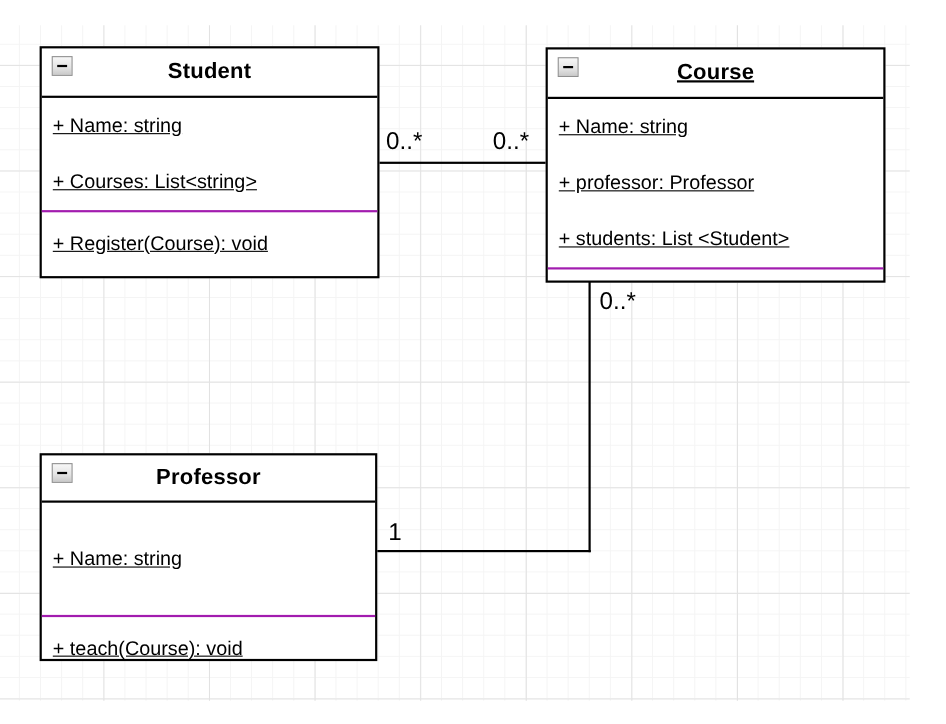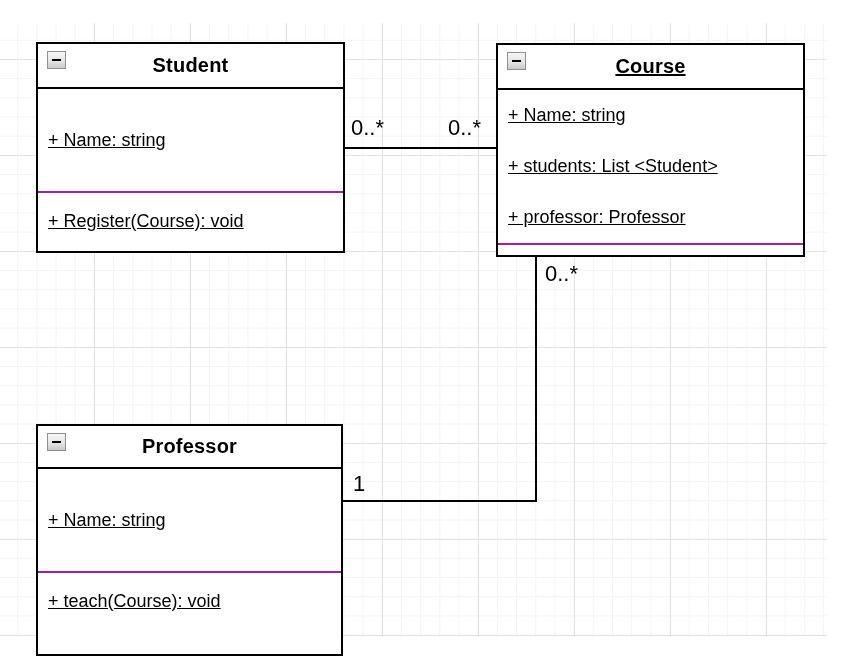--- a/index.html
+++ b/index.html
@@ -96,42 +96,43 @@
 
   <div class="uml-class" style="left:36px; top:42px; width:309px; height:211px;">
     <div class="title-bar" style="height:45px;">
       <span class="collapse-btn">
         <span class="minus-bar"></span>
       </span>
       <span class="title">Student</span>
     </div>
     <div class="compartment attributes" style="height:102px;">
       <div class="member">+ Name: string</div>
+      <div class="member">+ Courses: List&lt;string&gt;</div>
     </div>
     <div class="compartment methods" style="height:58px;">
       <div class="member">+ Register(Course): void</div>
     </div>
   </div>
 
   <div class="uml-class" style="left:496px; top:43px; width:309px; height:214px;">
     <div class="title-bar" style="height:45px;text-decoration:underline;">
       <span class="collapse-btn">
         <span class="minus-bar"></span>
       </span>
       <span class="title">Course</span>
     </div>
     <div class="compartment attributes" style="height:153px;">
       <div class="member">+ Name: string</div>
+      <div class="member">+ professor: Professor</div>
       <div class="member">+ students: List &lt;Student&gt;</div>
-      <div class="member">+ professor: Professor</div>
     </div>
     <div class="compartment methods" style="height:10px;"></div>
   </div>
 
-  <div class="uml-class" style="left:36px; top:424px; width:307px; height:232px;">
+  <div class="uml-class" style="left:36px; top:412px; width:307px; height:189px;">
     <div class="title-bar" style="height:43px;">
       <span class="collapse-btn">
         <span class="minus-bar"></span>
       </span>
       <span class="title">Professor</span>
     </div>
     <div class="compartment attributes" style="height:102px;">
       <div class="member">+ Name: string</div>
     </div>
     <div class="compartment methods" style="height:59px;justify-content:flex-end;">

